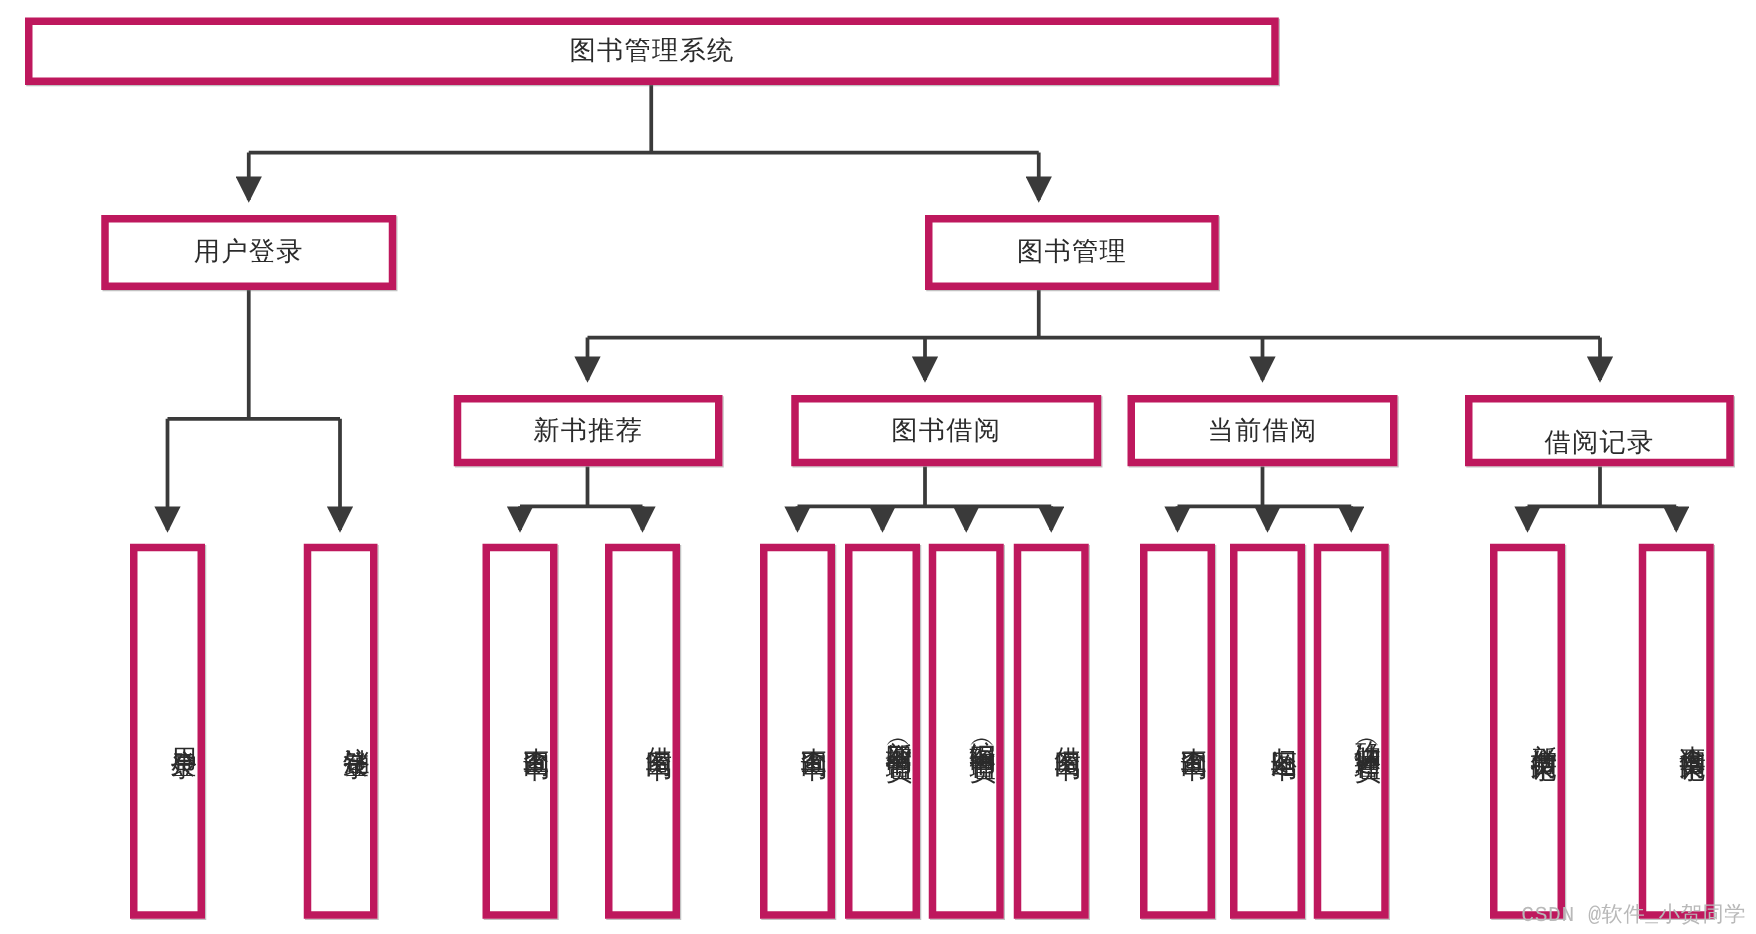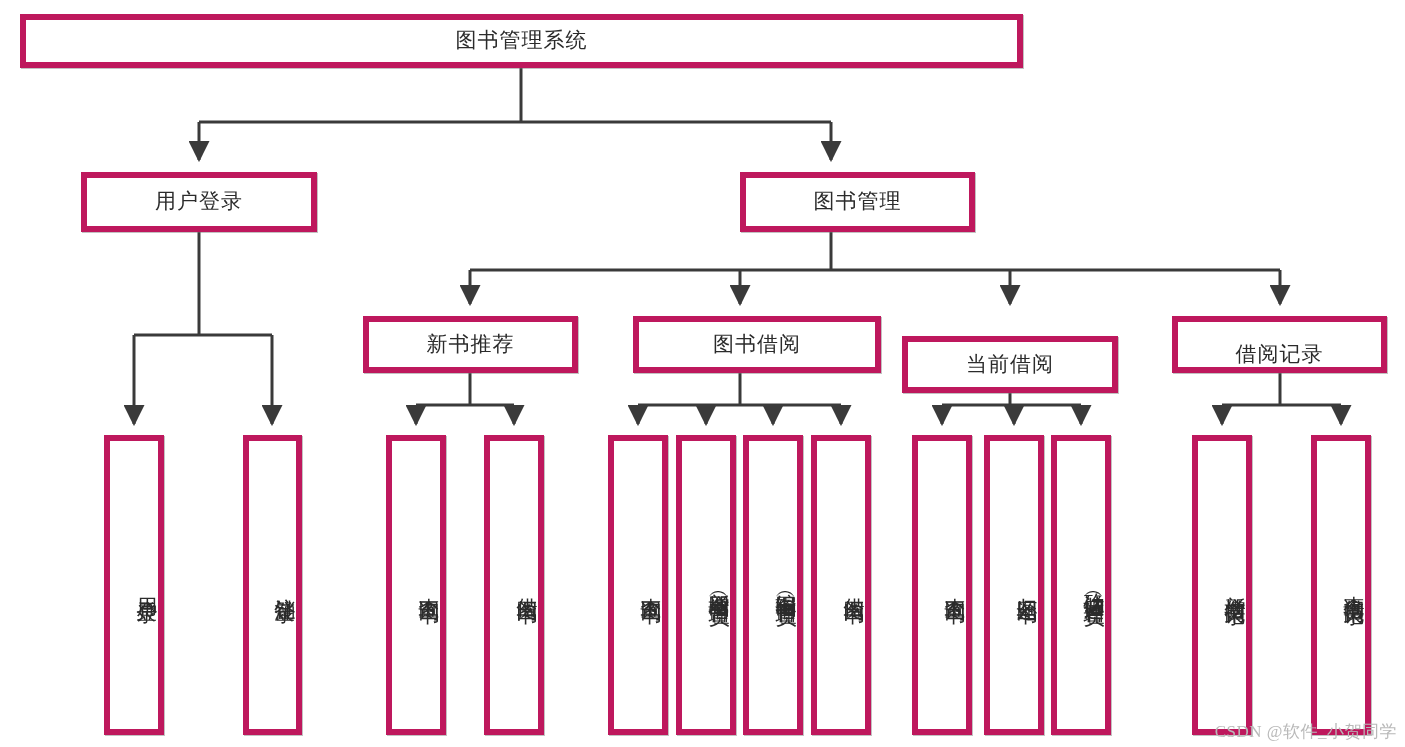--- a/index.html
+++ b/index.html
@@ -55,21 +55,21 @@
     text-align: left;
     white-space: normal;
   }
   #watermark {
     position: absolute;
     right: 8px;
     bottom: 4px;
     font-size: 17px;
     color: #b9b9b9;
     letter-spacing: 0.5px;
-    font-family: Liberation Serif, serif;
+    font-family: Liberation Mono, monospace;
     user-select: none;
   }
 </style>
 </head>
 <body>
 
 <div id="canvas">
 
   <svg id="svg-layer" viewBox="0 0 1405 747" xmlns="http://www.w3.org/2000/svg">
     <defs>
@@ -131,21 +131,21 @@
   <div class="node horiz" id="node-l1-1" style="left: 712px; top: 172px; width: 235px; height: 60px; margin-left: 28px;">
     <span>图书管理</span>
   </div>
 
   <div class="node horiz" id="node-l2-0" style="left: 363px; top: 316px; width: 215px; height: 57px;">
     <span>新书推荐</span>
   </div>
   <div class="node horiz" id="node-l2-1" style="left: 633px; top: 316px; width: 248px; height: 57px;">
     <span>图书借阅</span>
   </div>
-  <div class="node horiz" id="node-l2-2" style="left: 902px; top: 316px; width: 216px; height: 57px; margin-top: 20px;">
+  <div class="node horiz" id="node-l2-2" style="left: 902px; top: 316px; width: 216px; height: 57px;">
     <span>当前借阅</span>
   </div>
   <div class="node horiz" id="node-l2-3" style="left: 1172px; top: 316px; width: 215px; height: 57px; align-items: flex-end;">
     <span>借阅记录</span>
   </div>
 
   <div class="node vert" id="node-leaf-0" style="left: 104px; top: 435px; width: 60px; height: 300px;">
     <span class="vlabel">用户登录</span>
   </div>
   <div class="node vert" id="node-leaf-1" style="left: 243px; top: 435px; width: 59px; height: 300px;">

